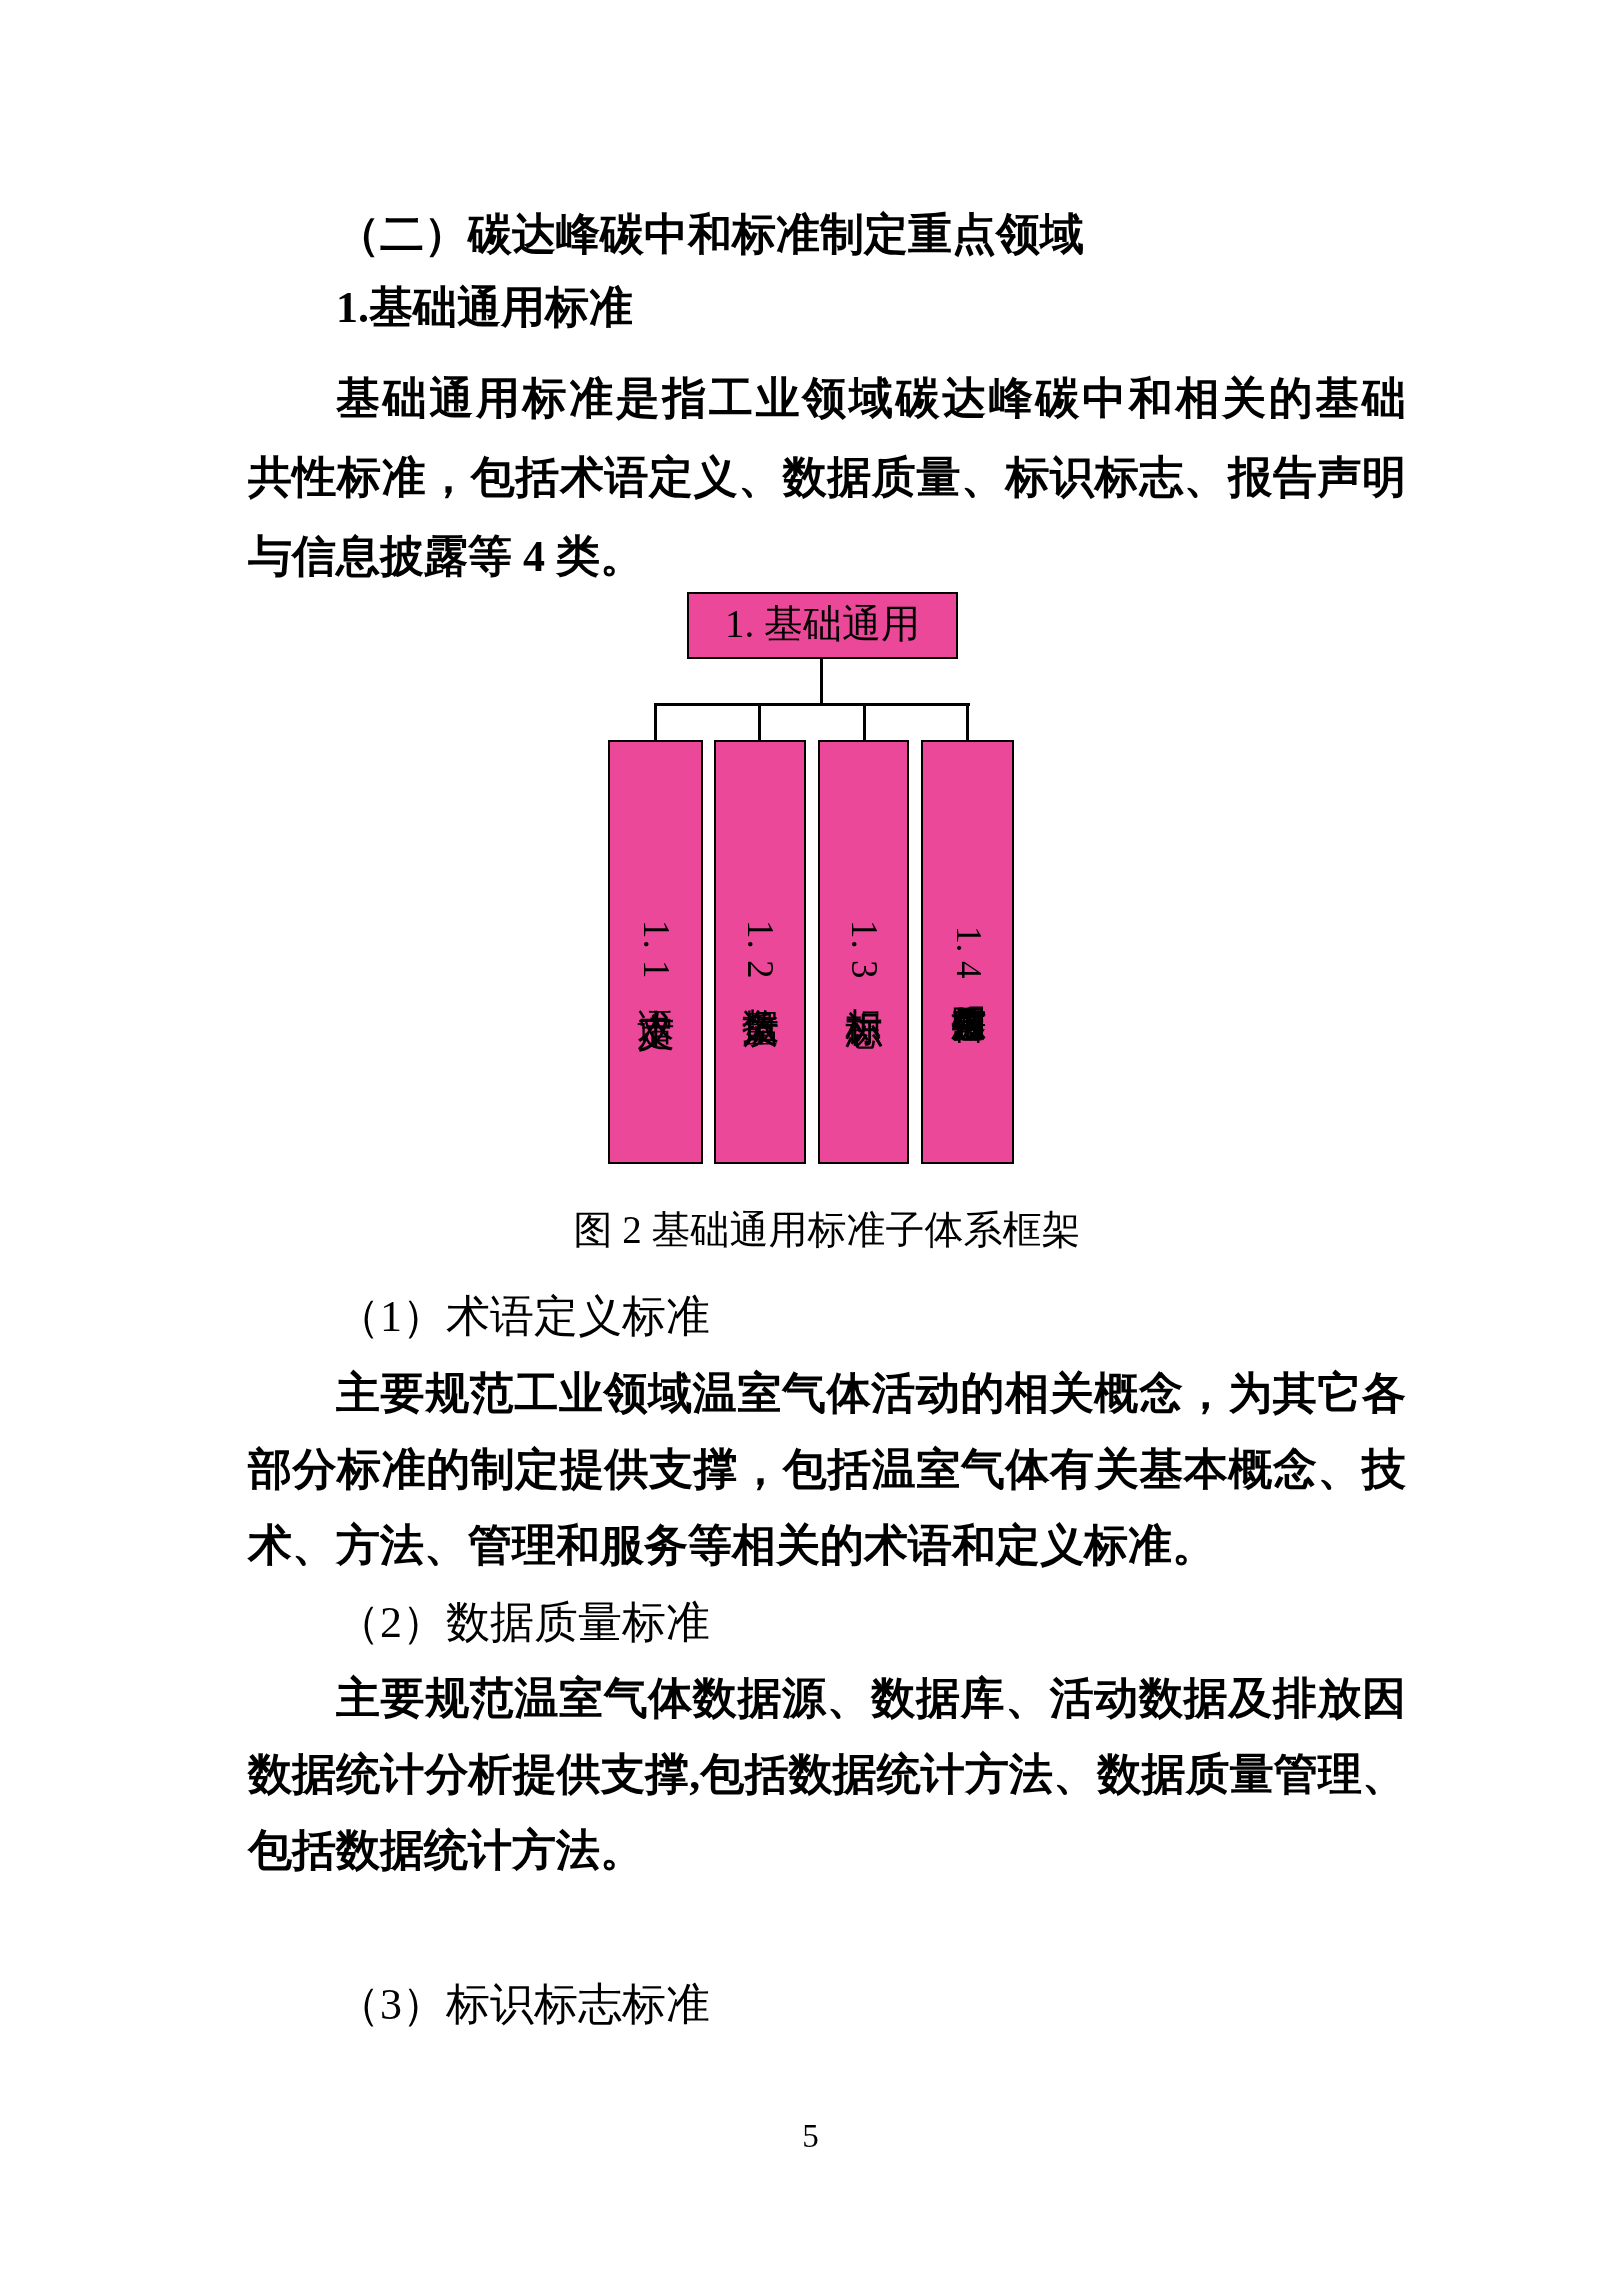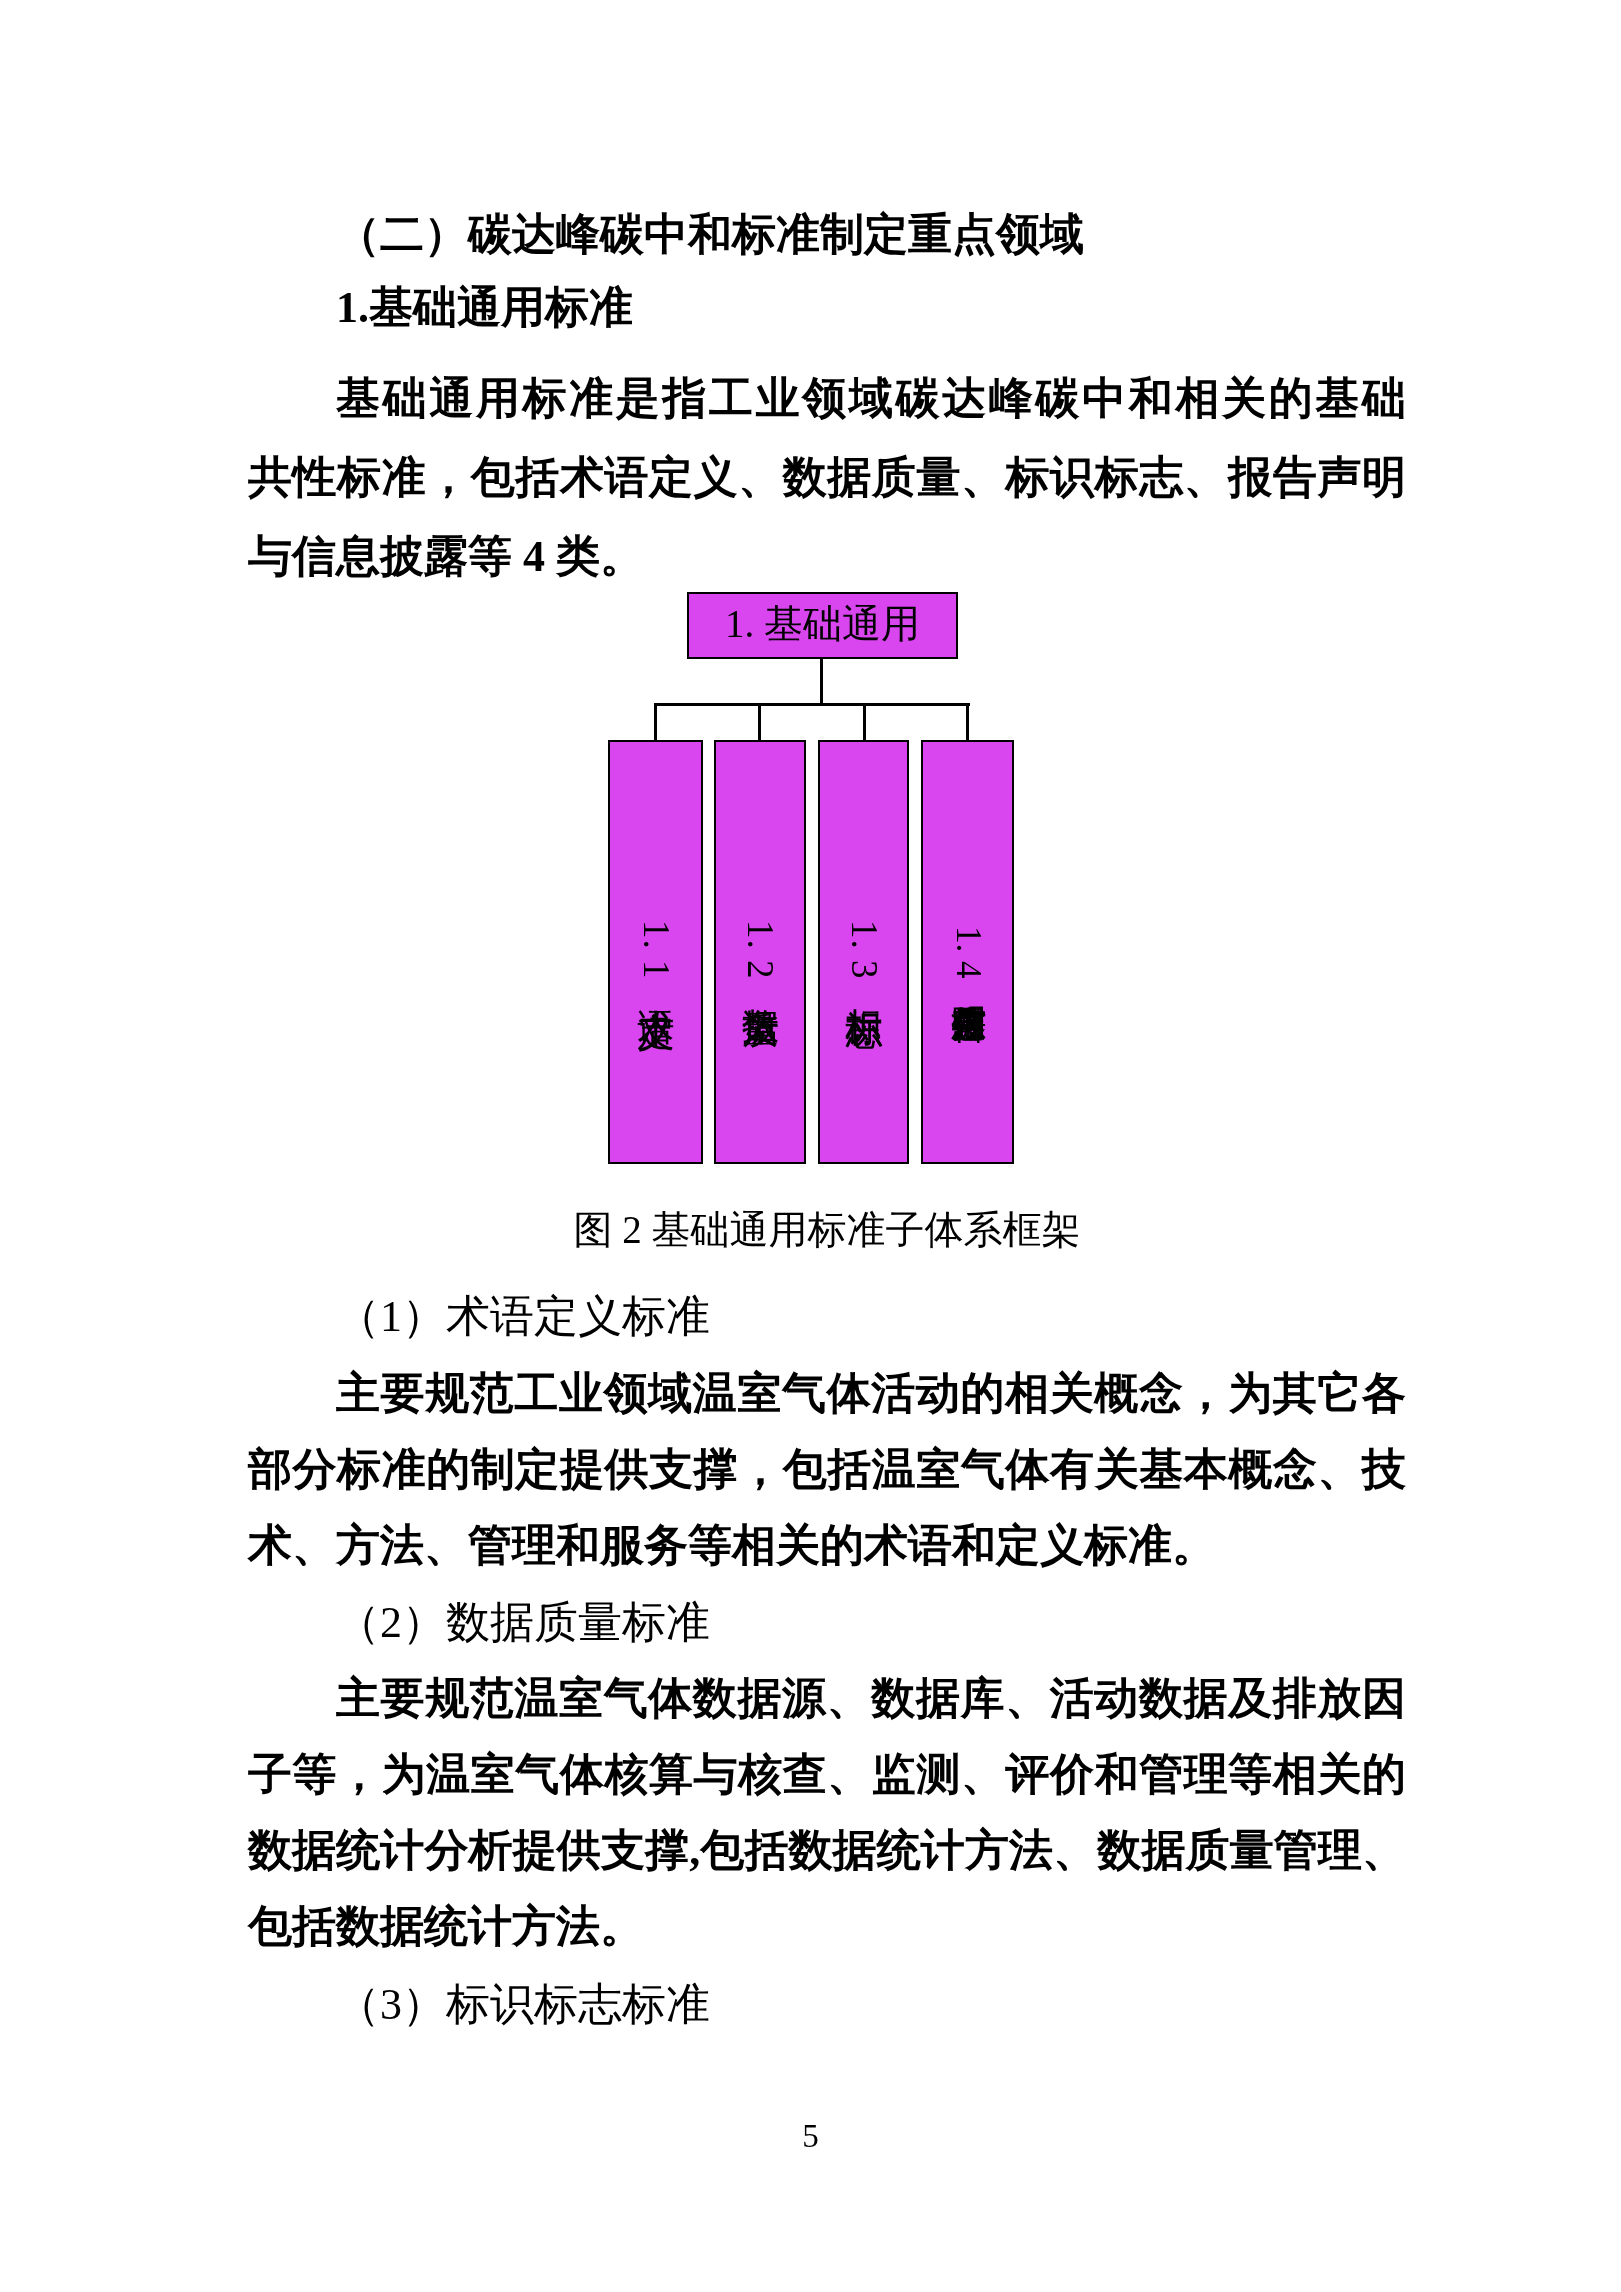--- a/index.html
+++ b/index.html
@@ -42,21 +42,21 @@
     height: inherit;
     font-weight: bold;
   }
   .pl.left { text-align-last: left; }
   .pl.ind { text-indent: 88px; }
   
   .figbox {
     position: absolute;
     border: 2.9px solid #000000;
     box-sizing: border-box;
-    background: #d946ef;
+    background: #ec4899;
   }
   .rootbox {
     left: 687px; top: 592px; width: 271px; height: 67px;
     font-size: 39px; text-align: center; line-height: 59px;
     white-space: nowrap;
   }
   .conn { position: absolute; background: #000000; }
   .conn-vroot { left: 820px; top: 659px; width: 2.9px; height: 45px; }
   .conn-h     { left: 654px; top: 703px; width: 316px; height: 2.9px; }
   .conn-drop  { top: 706px; width: 2.9px; height: 34px; }
@@ -127,21 +127,20 @@
   <div class="para" style="top:1356px">
     <div class="pl ind">主要规范工业领域温室气体活动的相关概念，为其它各</div>
     <div class="pl">部分标准的制定提供支撑，包括温室气体有关基本概念、技</div>
     <div class="pl left">术、方法、管理和服务等相关的术语和定义标准。</div>
   </div>
 
   <div class="hline" style="top:1585px">（2）数据质量标准</div>
 
   <div class="para" style="top:1661px">
     <div class="pl ind">主要规范温室气体数据源、数据库、活动数据及排放因</div>
-    <div class="pl">子等，为温室气体核算与核查、监测、评价和管理等相关的</div>
     <div class="pl">数据统计分析提供支撑,包括数据统计方法、数据质量管理、</div>
     <div class="pl left">包括数据统计方法。</div>
   </div>
 
   <div class="hline" style="top:1967px">（3）标识标志标准</div>
 
   <div class="pagenum">5</div>
 
 </div>
 

